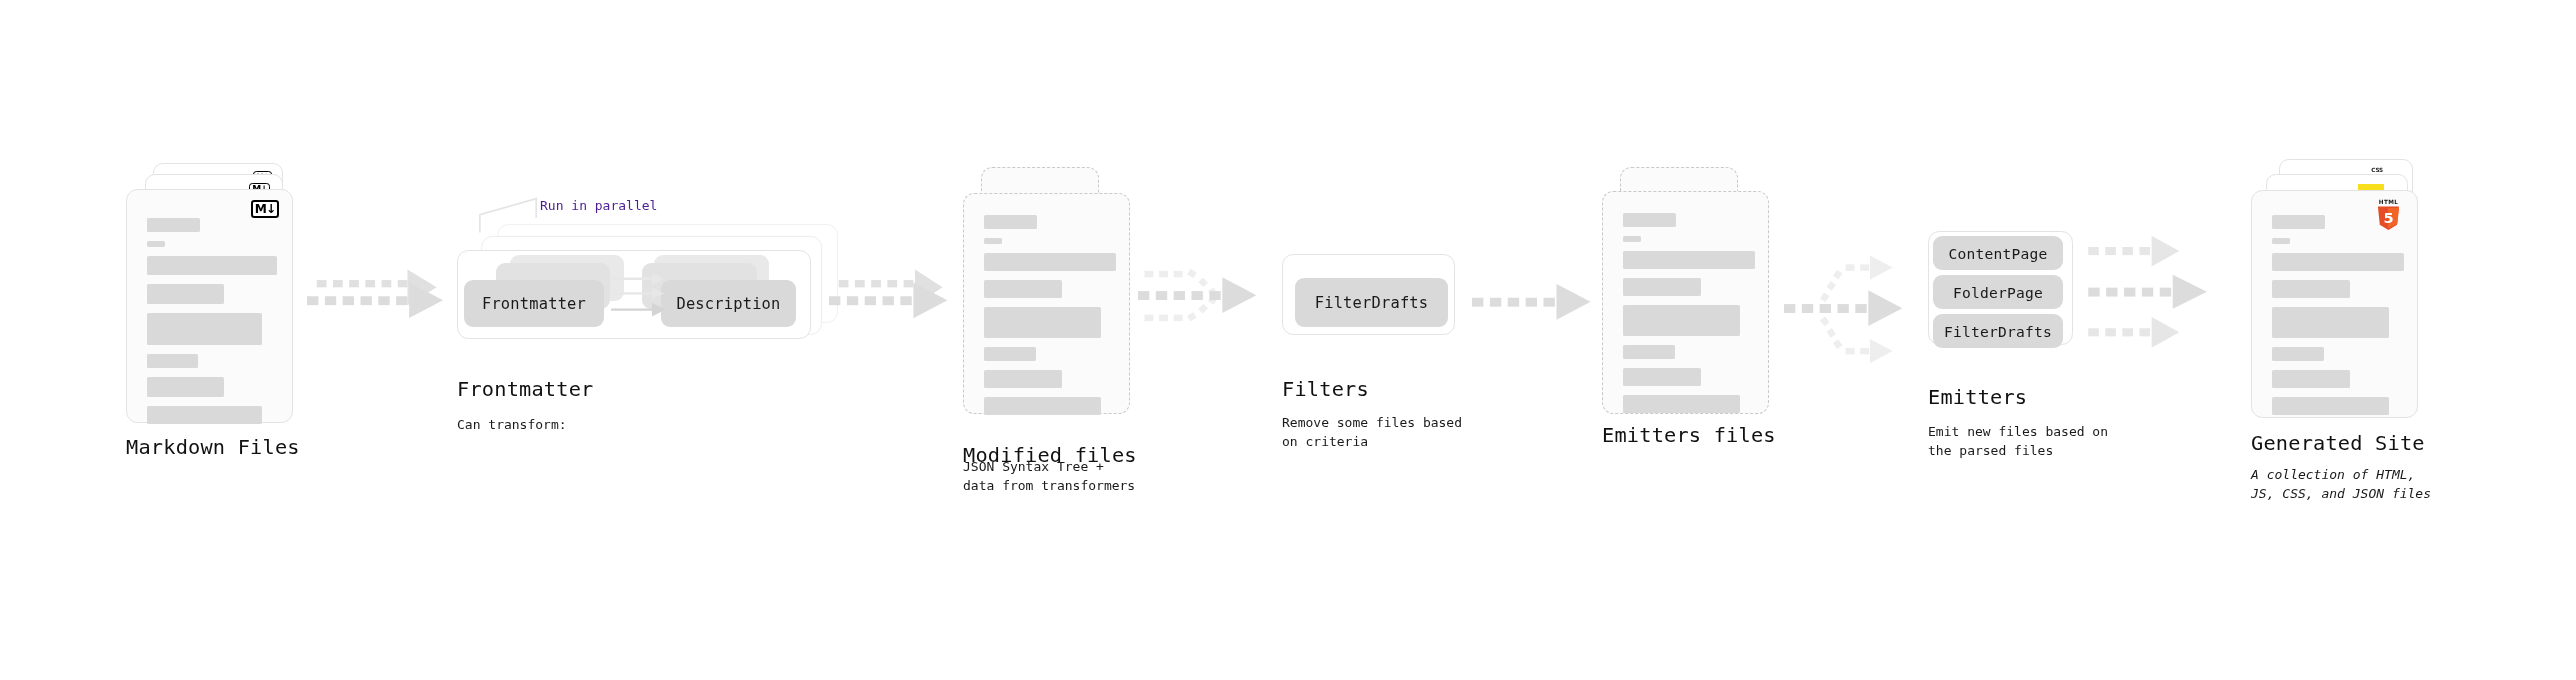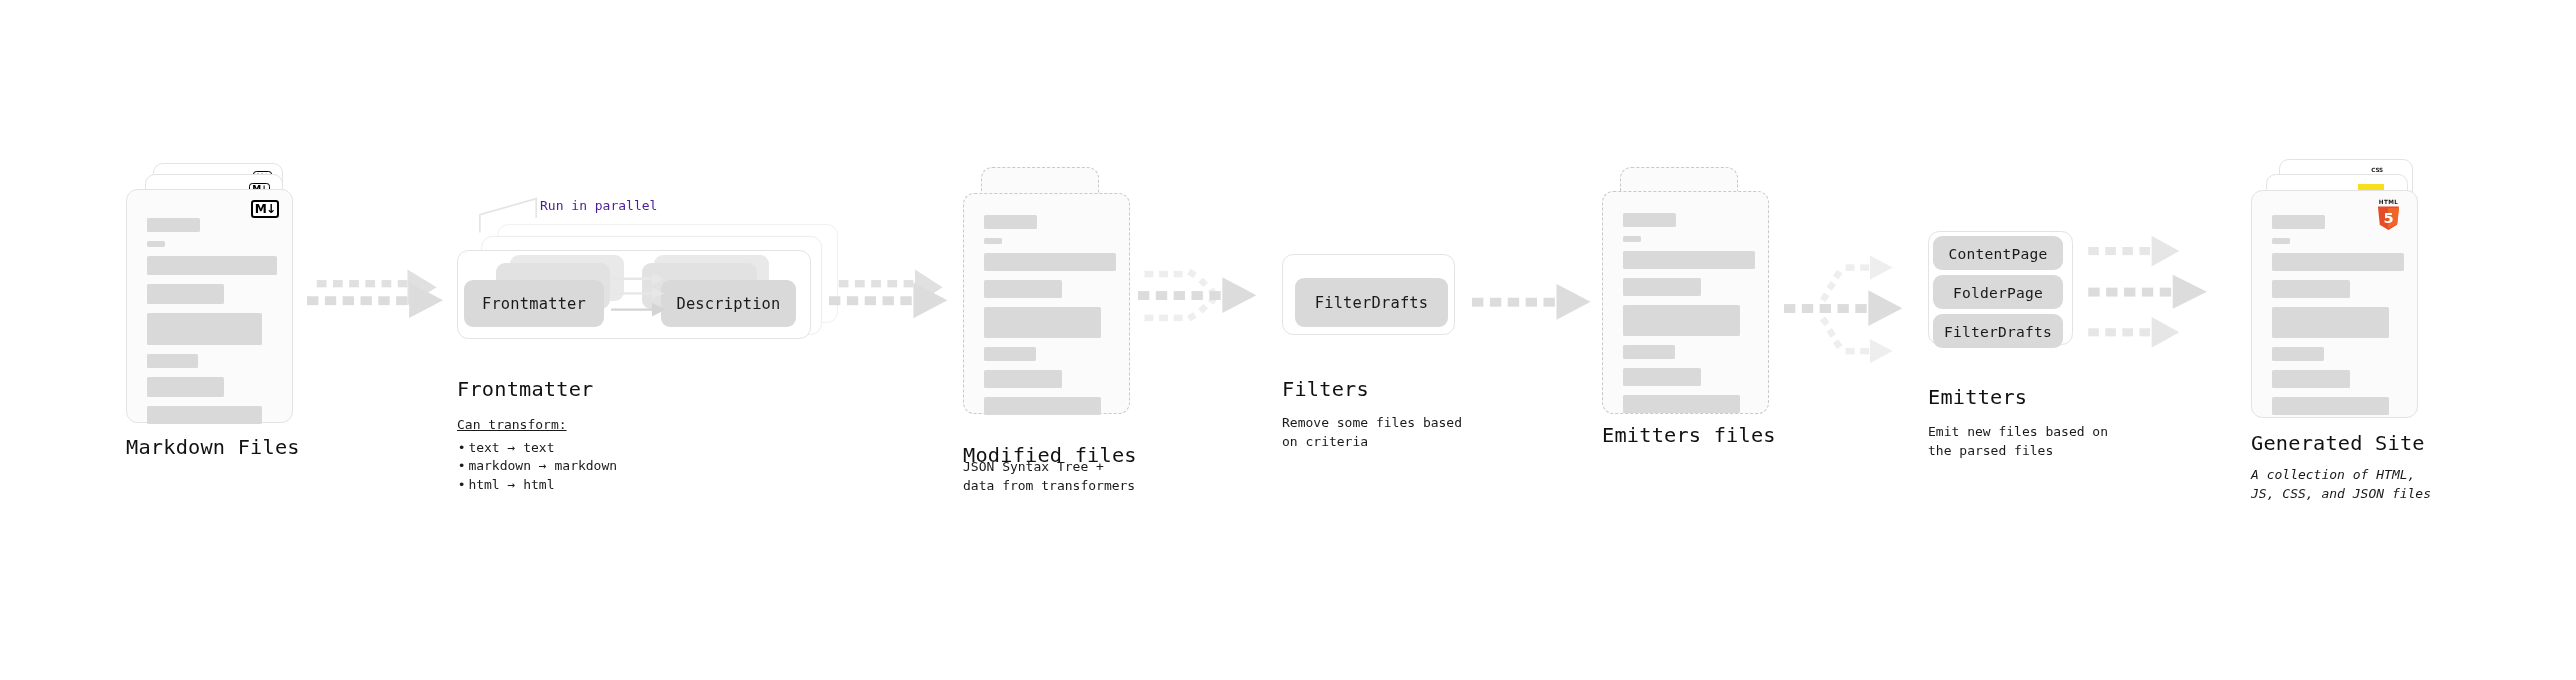--- a/index.html
+++ b/index.html
@@ -93,21 +93,21 @@
   
   .title {
     position: absolute;
     font-size: 20.3px; color: #111; white-space: nowrap; letter-spacing: 0.2px;
   }
   .subtitle {
     position: absolute;
     font-size: 13px; line-height: 18.7px; color: #1a1a1a; white-space: pre-line;
   }
   .sublist { position: absolute; font-size: 13px; line-height: 18.7px; color: #1a1a1a; }
-  .sublist .hdr { margin-bottom: 4px; text-decoration: underline; }
+  .sublist .hdr { margin-bottom: 10px; }
   .sublist ul { list-style: none; }
   .sublist li { padding-left: 11.4px; position: relative; white-space: nowrap; }
   .sublist li::before {
     content: "\2022"; position: absolute; left: 0.8px; top: 0; color: #1a1a1a;
   }
   .parallel-label {
     position: absolute; font-size: 13px; color: #4c1d95; white-space: nowrap;
   }
   svg.deco { position: absolute; overflow: visible; }
 </style>
@@ -187,25 +187,20 @@
     </g>
     <g stroke="#d4d4d4" stroke-width="3" fill="#d4d4d4">
       <line x1="0" y1="45" x2="52" y2="45"></line> 
         <polygon points="52,39 64,45 52,51"></polygon>
     </g>
   </svg>
 
   <div class="title" style="left:457px; top:377px;">Frontmatter</div>
   <div class="sublist" style="left:457px; top:416px;">
     <div class="hdr">Can transform:</div>
-    <ul>
-      <li>text → text</li>
-      <li>markdown → markdown</li>
-      <li>html → html</li>
-    </ul>
   </div>
 
   <svg class="deco" style="left:829px; top:276px;" width="146" height="73" viewBox="0 0 180 90">
     <g fill="#e0e0e0">
       <rect x="12" y="5" width="12" height="9"></rect>
         <rect x="32" y="5" width="12" height="9"></rect>
       <rect x="52" y="5" width="12" height="9"></rect>
         <rect x="72" y="5" width="12" height="9"></rect>
       <rect x="92" y="5" width="12" height="9"></rect>
       <polygon points="106,-8 140,14 106,36"></polygon>

